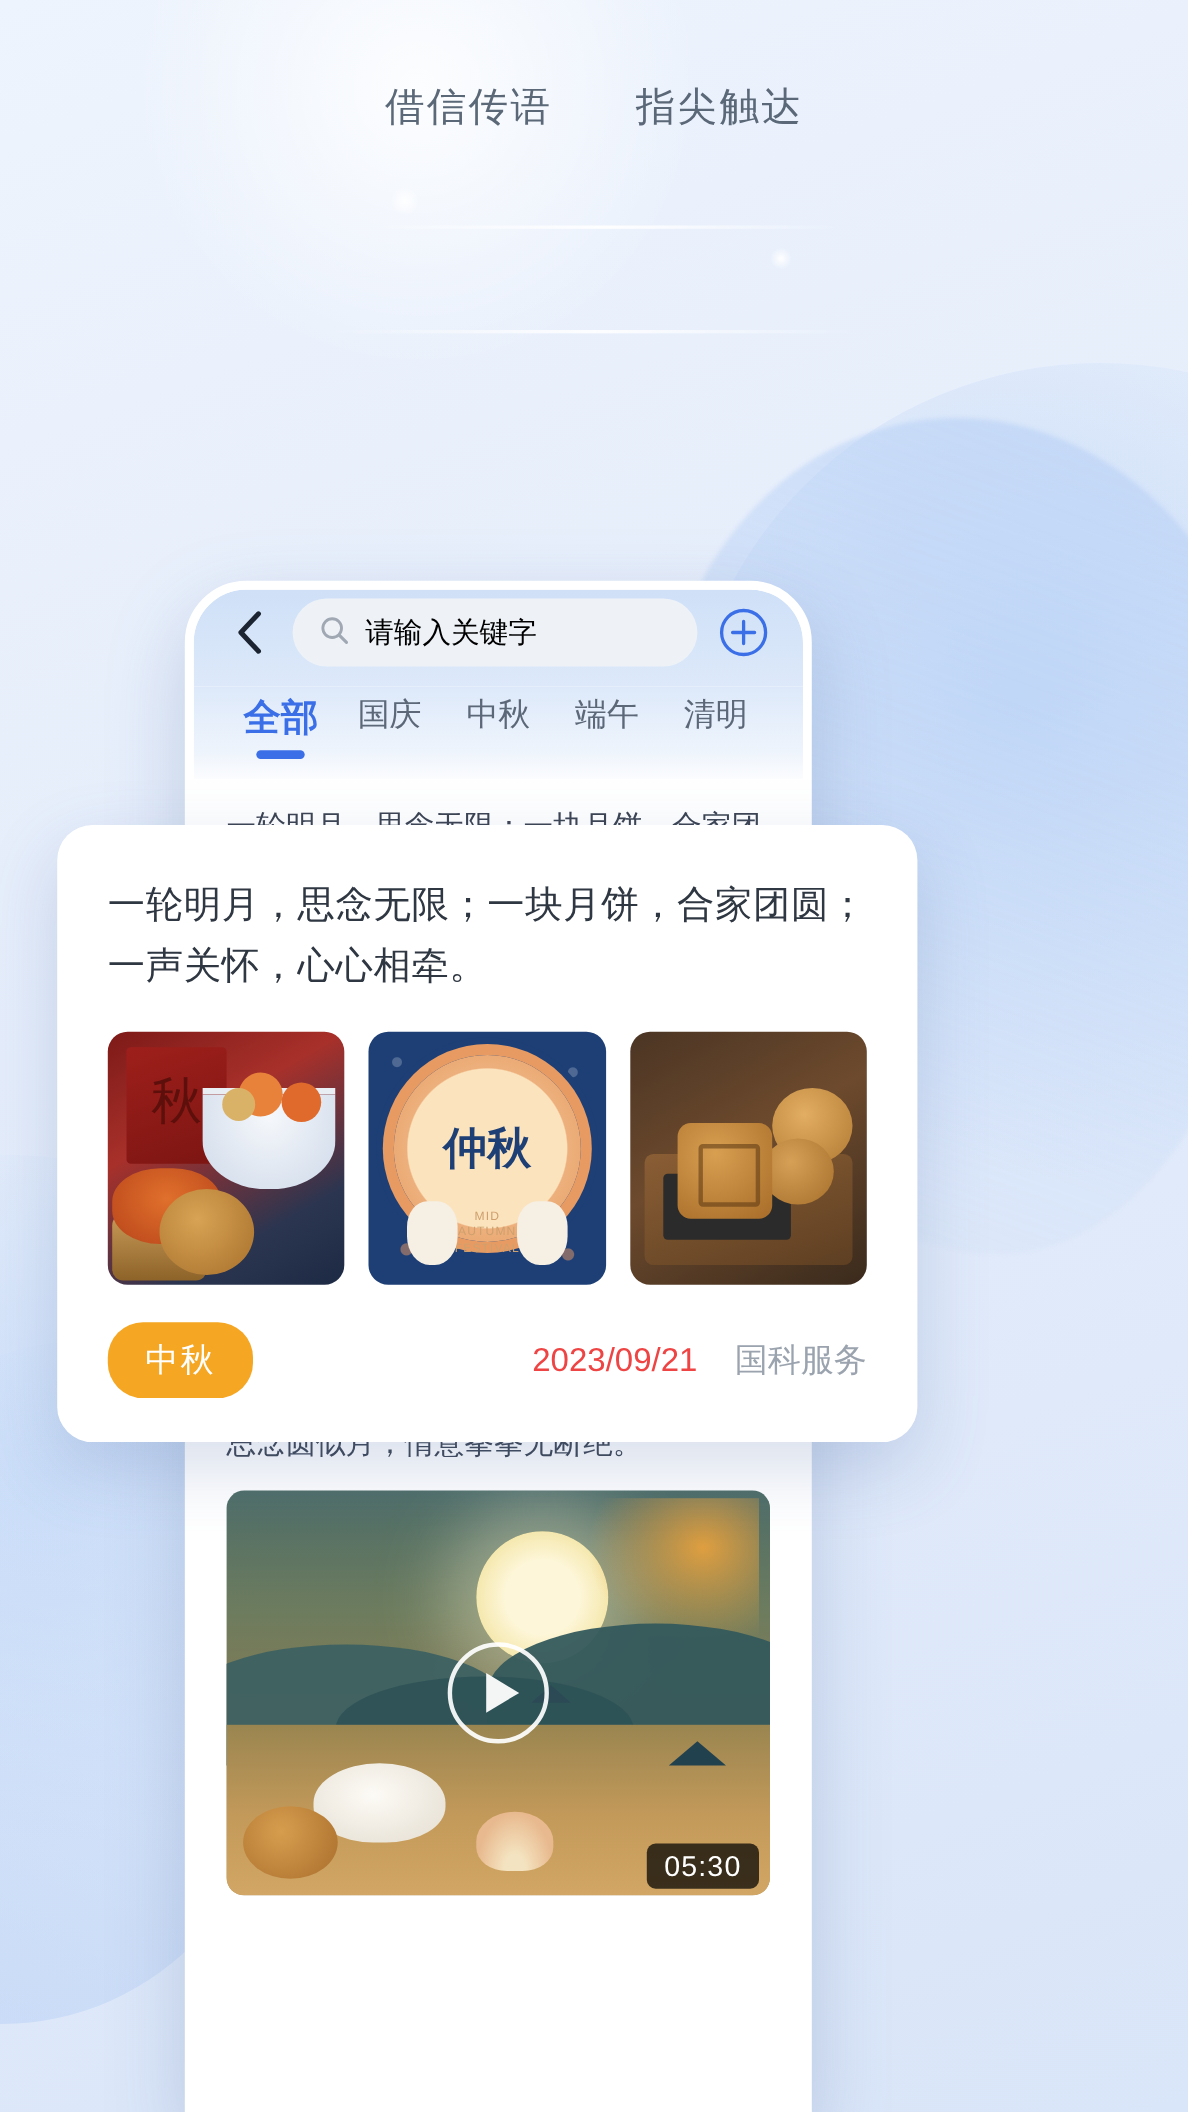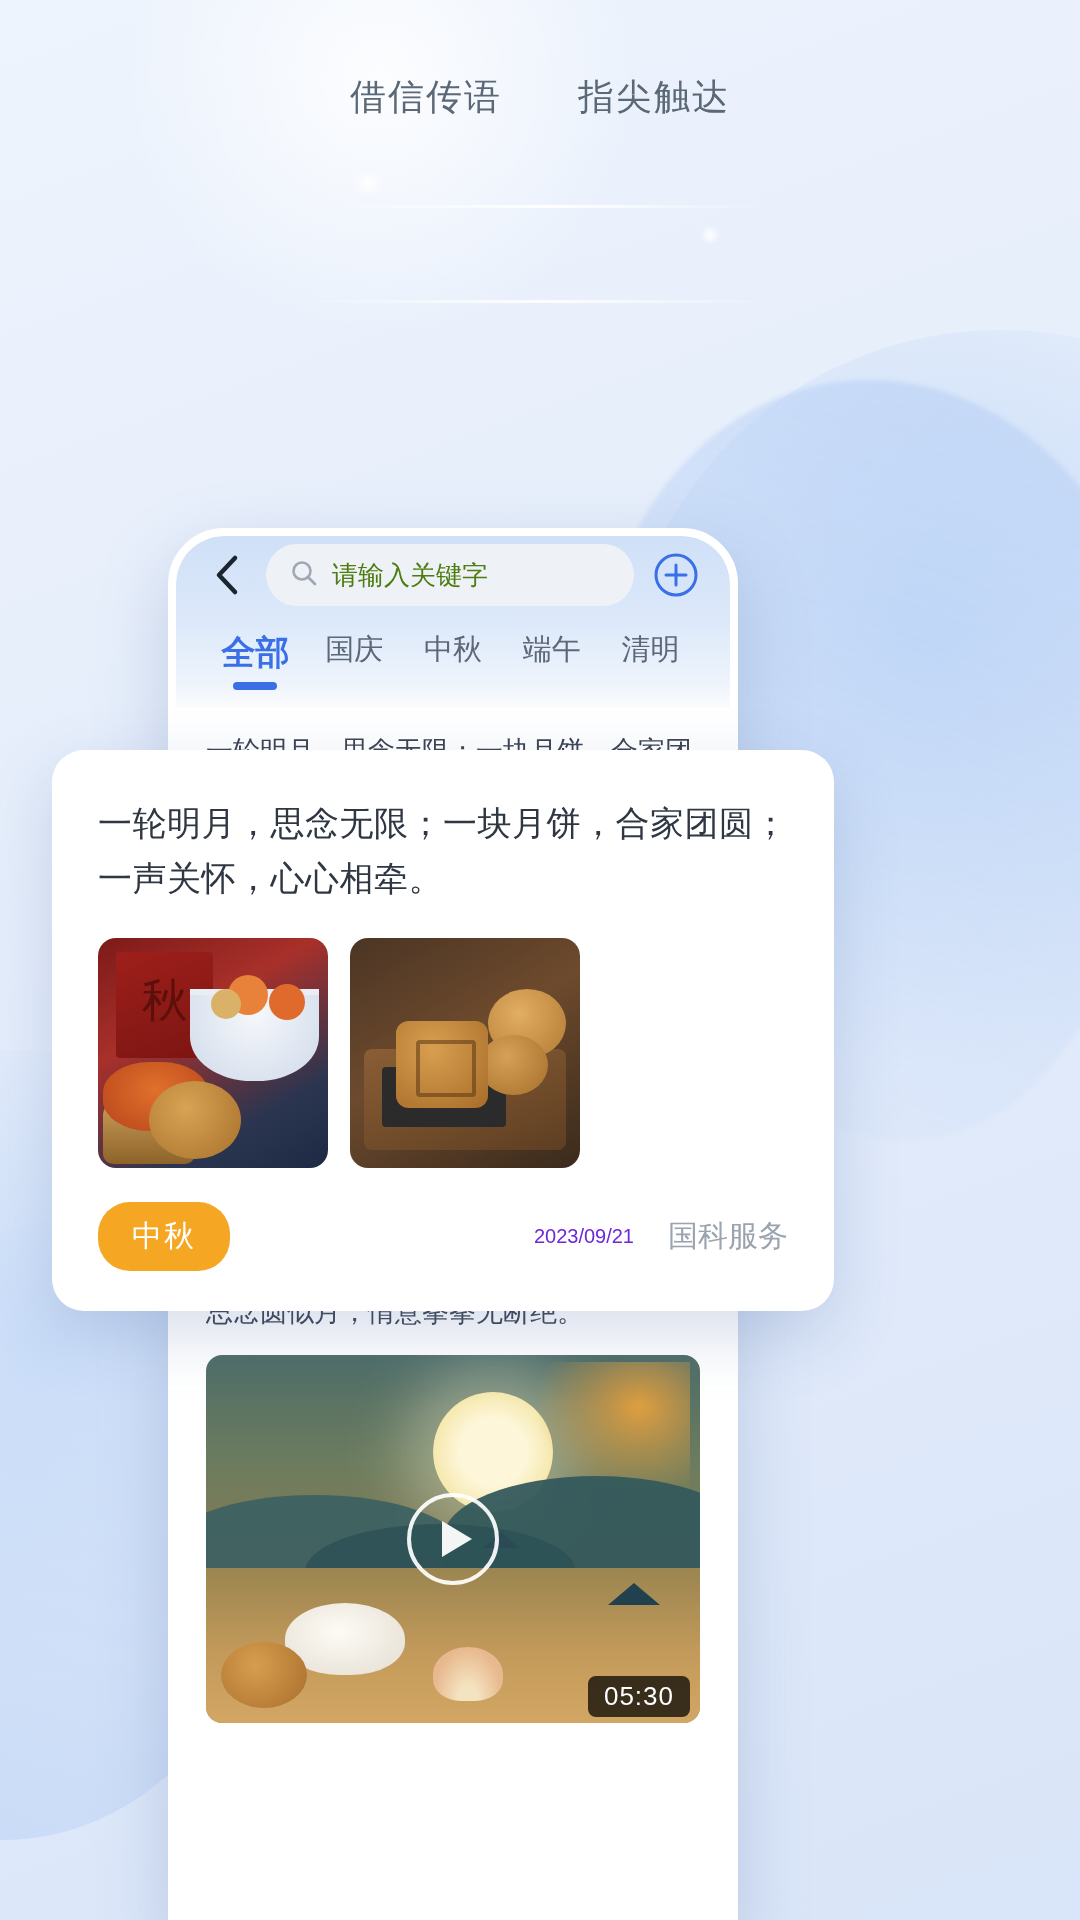--- a/index.html
+++ b/index.html
@@ -74,21 +74,21 @@
 
   .srch-row{
     background:linear-gradient(180deg,#cfe0f7,#dde9fa);
     display:flex;align-items:center;gap:18px;padding:8px 30px 18px 30px;
   }
   .back-ico{width:42px;height:42px;display:flex;align-items:center;justify-content:center;flex:0 0 auto}
   .search-box{
     flex:1;height:62px;background:#eef2f7;border-radius:31px;
     display:flex;align-items:center;gap:14px;padding:0 24px;
   }
-  .search-ph{font-size:26px;color:#4d7c0f}
+  .search-ph{font-size:26px;color:#000000}
   .plus-ico{width:48px;height:48px;flex:0 0 auto}
 
   .tabs{
     display:flex;align-items:flex-start;gap:0;padding:6px 30px 0 30px;
     background:linear-gradient(180deg,#dde9fa,#eef4fc 70%,#fbfcfe);
     height:84px;
   }
   .tab{flex:1;text-align:center;font-size:29px;color:#5c6878;position:relative;padding-bottom:16px}
   .tab.active{color:#3b6fe8;font-size:34px;font-weight:bold}
   .tab.active .bar{
@@ -207,21 +207,21 @@
     background:radial-gradient(circle at 40% 35%,#e2ae63,#b27a33)}
   .t3 .mc-c{position:absolute;right:14%;top:42%;width:30%;height:26%;border-radius:50%;
     background:radial-gradient(circle at 40% 35%,#d7a057,#a56f2b)}
 
   .fcard-foot{display:flex;align-items:center;margin-top:34px}
   .tag{
     background:#f5a623;color:#fff;font-size:30px;padding:14px 34px;border-radius:32px;
     letter-spacing:2px;
   }
   .foot-right{margin-left:auto;display:flex;align-items:center;gap:34px}
-  .foot-date{font-size:20px;color:#6d28d9}
+  .foot-date{font-size:30px;color:#ef4444}
   .foot-src{font-size:30px;color:#9aa3ae}
 </style>
 </head>
 <body>
 
 <div class="bg-blob blob-c"></div>
 <div class="bg-blob blob-a"></div>
 <div class="bg-blob blob-b"></div>
 <div class="swoosh"></div>
 <div class="swoosh2"></div>
@@ -322,20 +322,28 @@
       <span class="cal"></span>
       <span class="bowl"></span>
       <span class="fruit f1"></span>
       <span class="fruit f2"></span>
       <span class="fruit f3"></span>
       <span class="steam"></span>
       <span class="crab"></span>
       <span class="mooncake"></span>
     </div>
 
+    <div class="thumb t2">
+      <span class="pat"></span>
+      <span class="flower"></span>
+      <span class="ftxt">仲秋</span>
+      <span class="mini">MID<br>AUTUMN<br>FESTIVAL</span>
+      <span class="rab rl"></span>
+      <span class="rab rr"></span>
+    </div>
 
     <div class="thumb t3">
       <span class="tray"></span>
       <span class="slate"></span>
       <span class="mc-b"></span>
       <span class="mc-c"></span>
       <span class="mc-main"></span>
     </div>
   </div>
 

